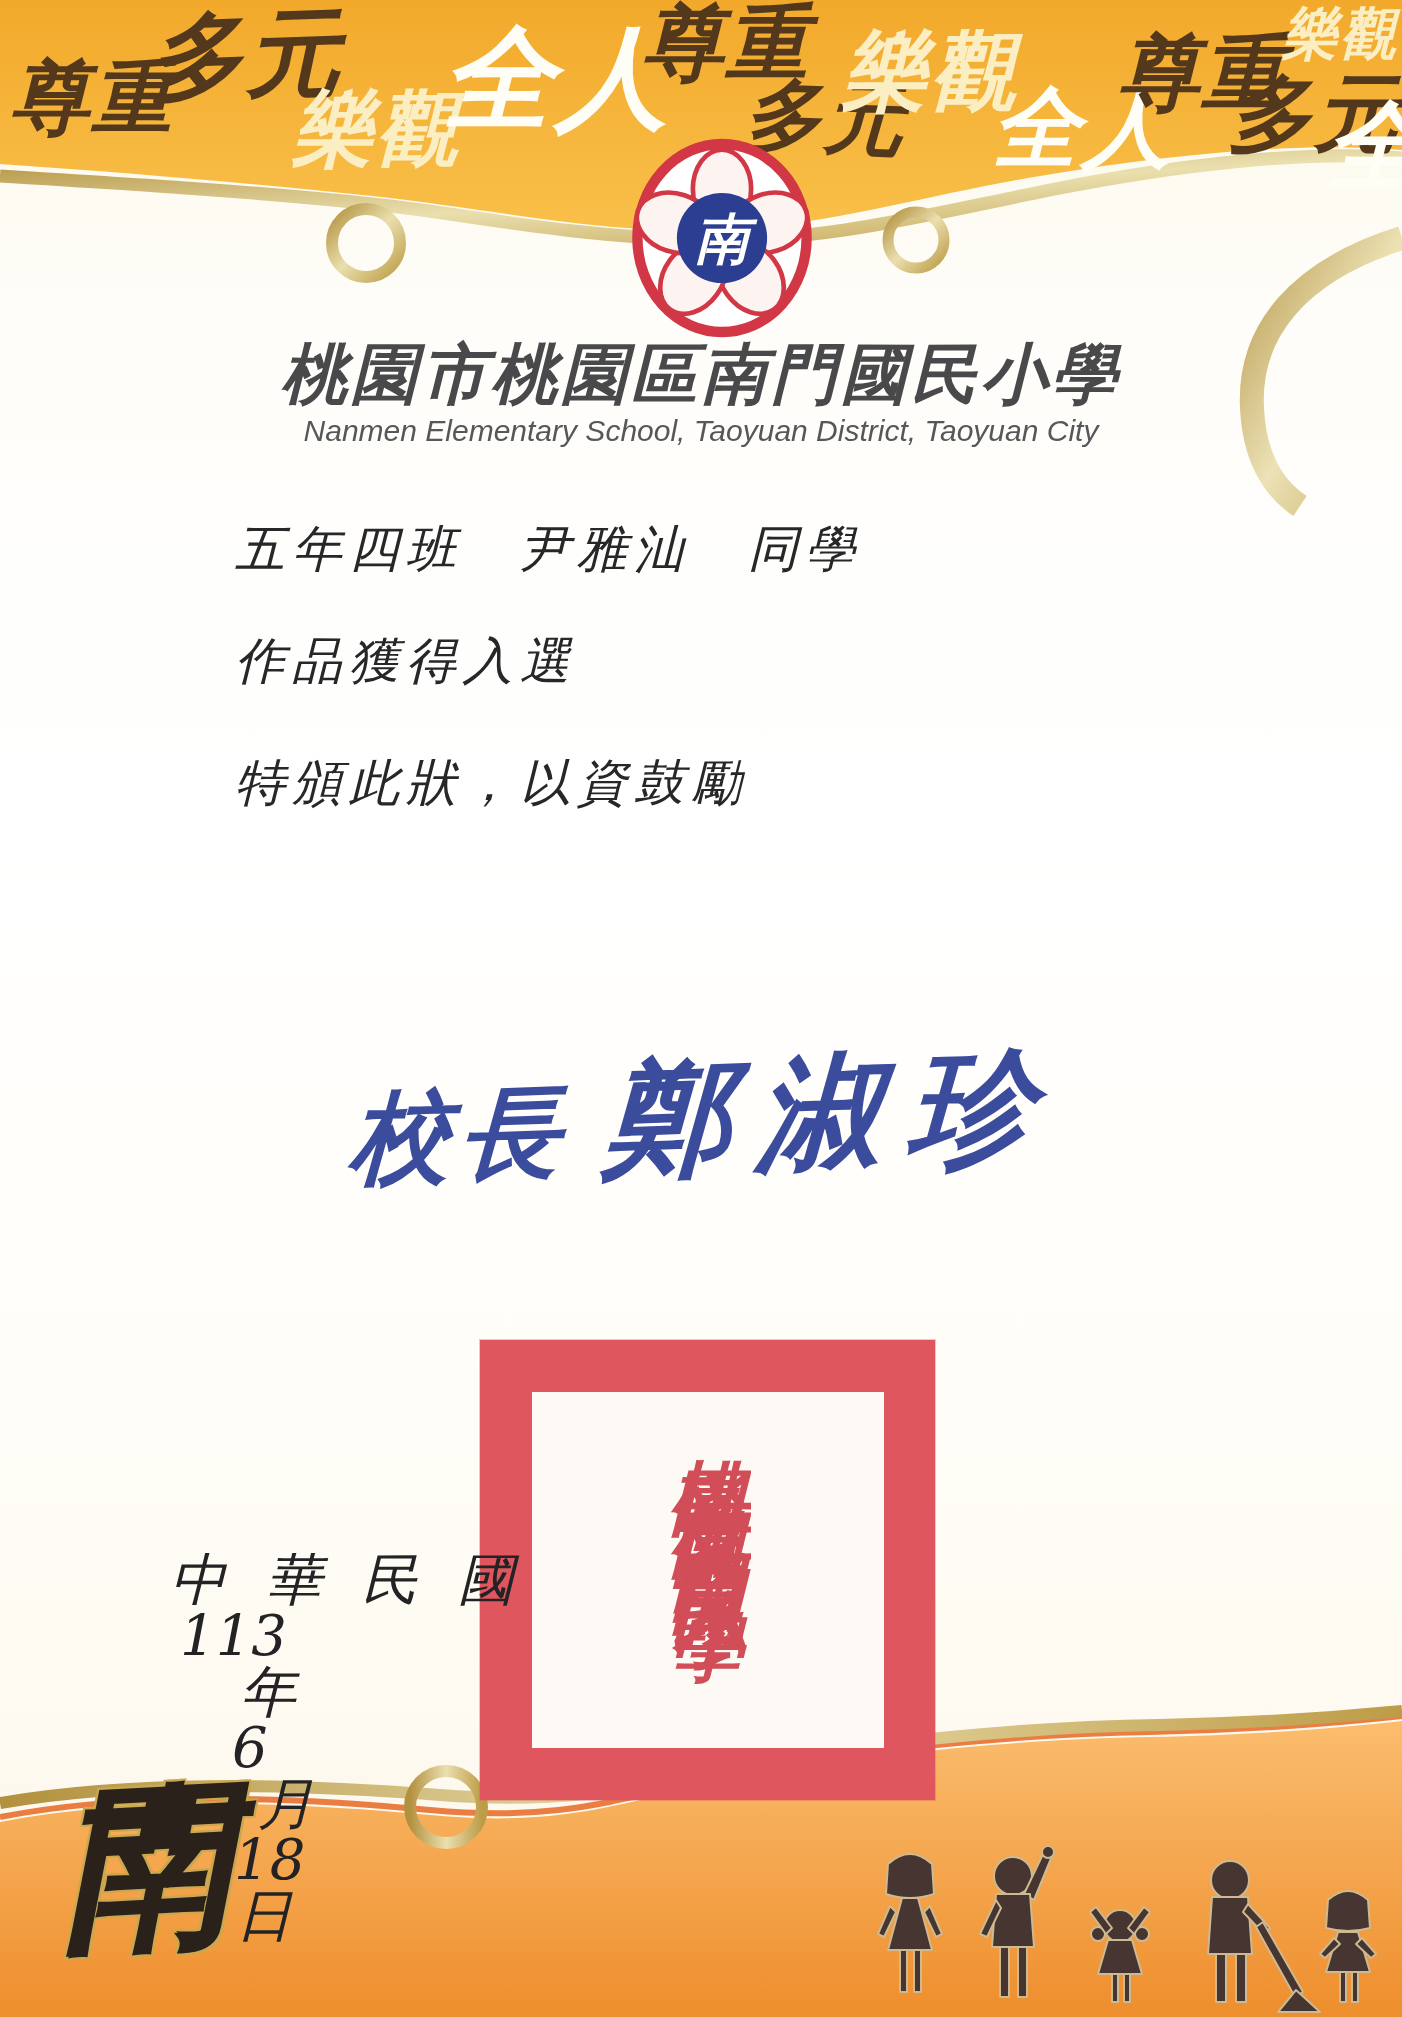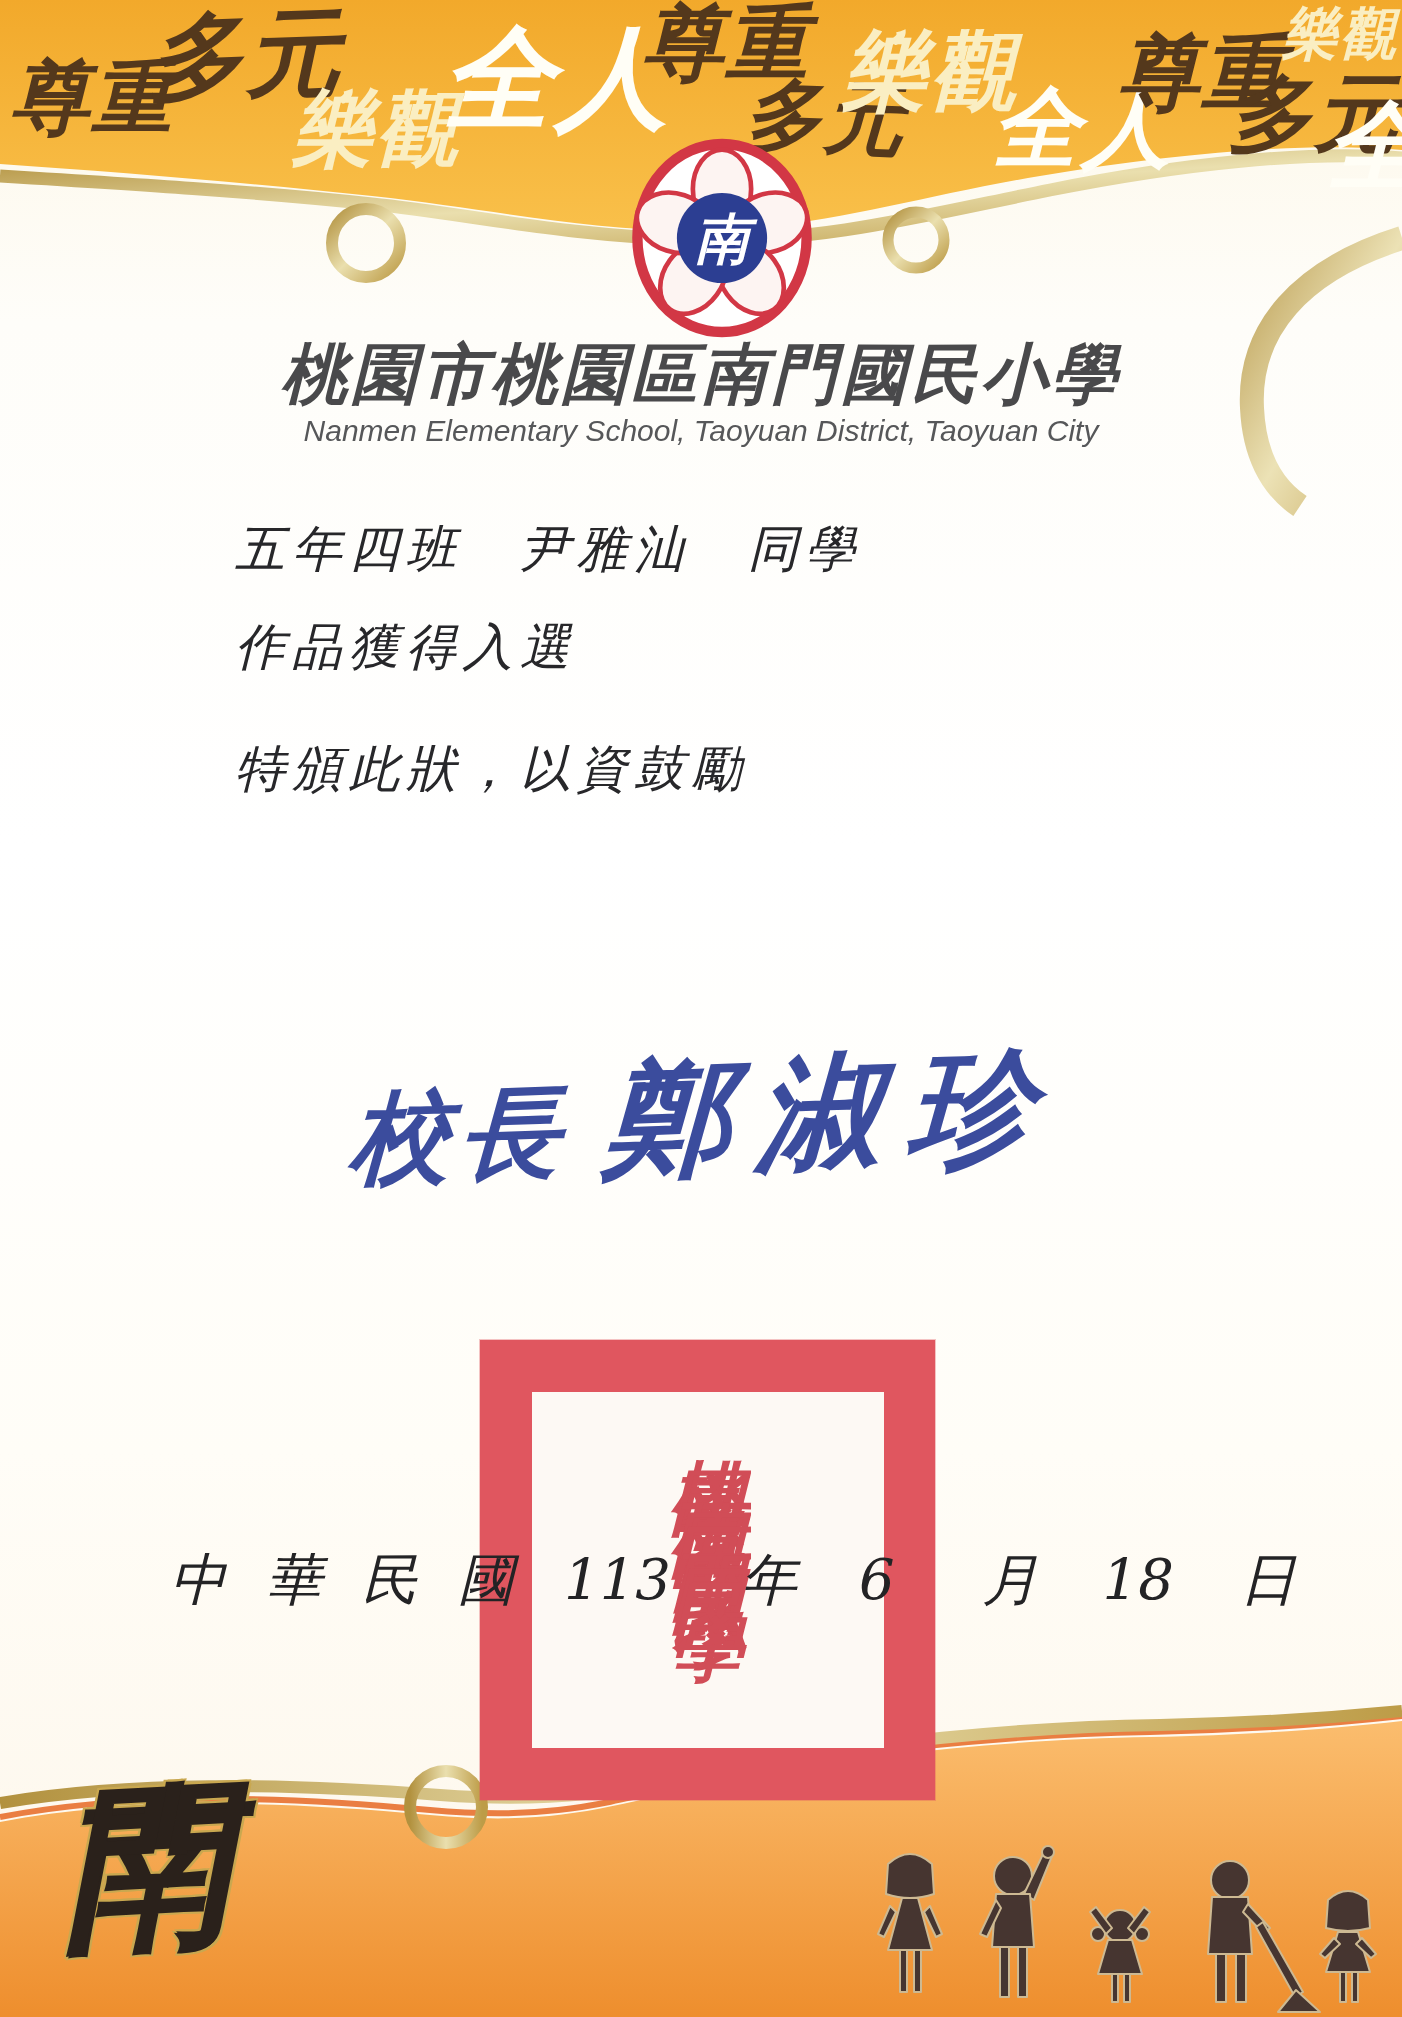--- a/index.html
+++ b/index.html
@@ -38,40 +38,40 @@
   .school-zh{position:absolute;left:0;right:0;top:330px;text-align:center;z-index:4;
     font-size:66px;font-weight:700;color:#49494b;letter-spacing:4px;}
   .school-en{position:absolute;left:0;right:0;top:414px;text-align:center;z-index:4;
     font-size:30px;color:#565759;}
 
   
   .bodytext{position:absolute;left:235px;top:524px;z-index:4;
     font-family:"DejaVu Serif","Liberation Serif",serif;color:#27272a;}
   .bodytext .ln{font-size:50px;line-height:1;letter-spacing:7px;white-space:nowrap;}
   .ln2{margin-top:62px;}
-  .ln3{margin-top:48px;}
+  .ln3{margin-top:62px;}
   .ln4{margin-top:72px;}
 
   
   .signature{position:absolute;left:350px;top:1035px;z-index:5;color:#3b4c9d;white-space:nowrap;
     font-family:"DejaVu Serif","Liberation Serif",serif;font-weight:700;
     transform:rotate(-2deg) skewX(-4deg);}
   .sig-title{font-size:100px;letter-spacing:10px;}
   .sig-name{font-size:126px;letter-spacing:26px;margin-left:34px;}
 
   
   .seal{position:absolute;left:480px;top:1340px;width:455px;height:460px;z-index:2;
     background:#e0565f;box-shadow:0 0 0 1px rgba(224,86,95,.35);display:flex;align-items:center;justify-content:center;}
   .seal-inner{width:352px;height:356px;background:#fdf9f4;display:flex;align-items:center;justify-content:center;overflow:hidden;}
   .seal-text{writing-mode:vertical-rl;height:340px;font-size:72px;line-height:114px;letter-spacing:14px;
     color:#ce3f4a;font-family:"DejaVu Serif","Liberation Serif",serif;font-weight:700;opacity:.92;}
 
   
   .dateline{position:absolute;left:170px;top:1552px;z-index:6;display:flex;align-items:flex-start;
-    font-family:"DejaVu Serif","Liberation Serif",serif;font-size:56px;color:#232325;line-height:1;white-space:nowrap;}
+    font-family:"DejaVu Serif","Liberation Serif",serif;font-size:56px;color:#232325;line-height:1;white-space:nowrap;flex-direction:column;}
   .d-era{letter-spacing:40px;}
   .d-year{margin-left:10px;}
   .d-ylab{margin-left:70px;}
   .d-month{margin-left:62px;}
   .d-mlab{margin-left:88px;}
   .d-day{margin-left:64px;}
   .d-dlab{margin-left:66px;}
 
   
   .calligraphy{position:absolute;left:48px;top:1638px;z-index:6;

